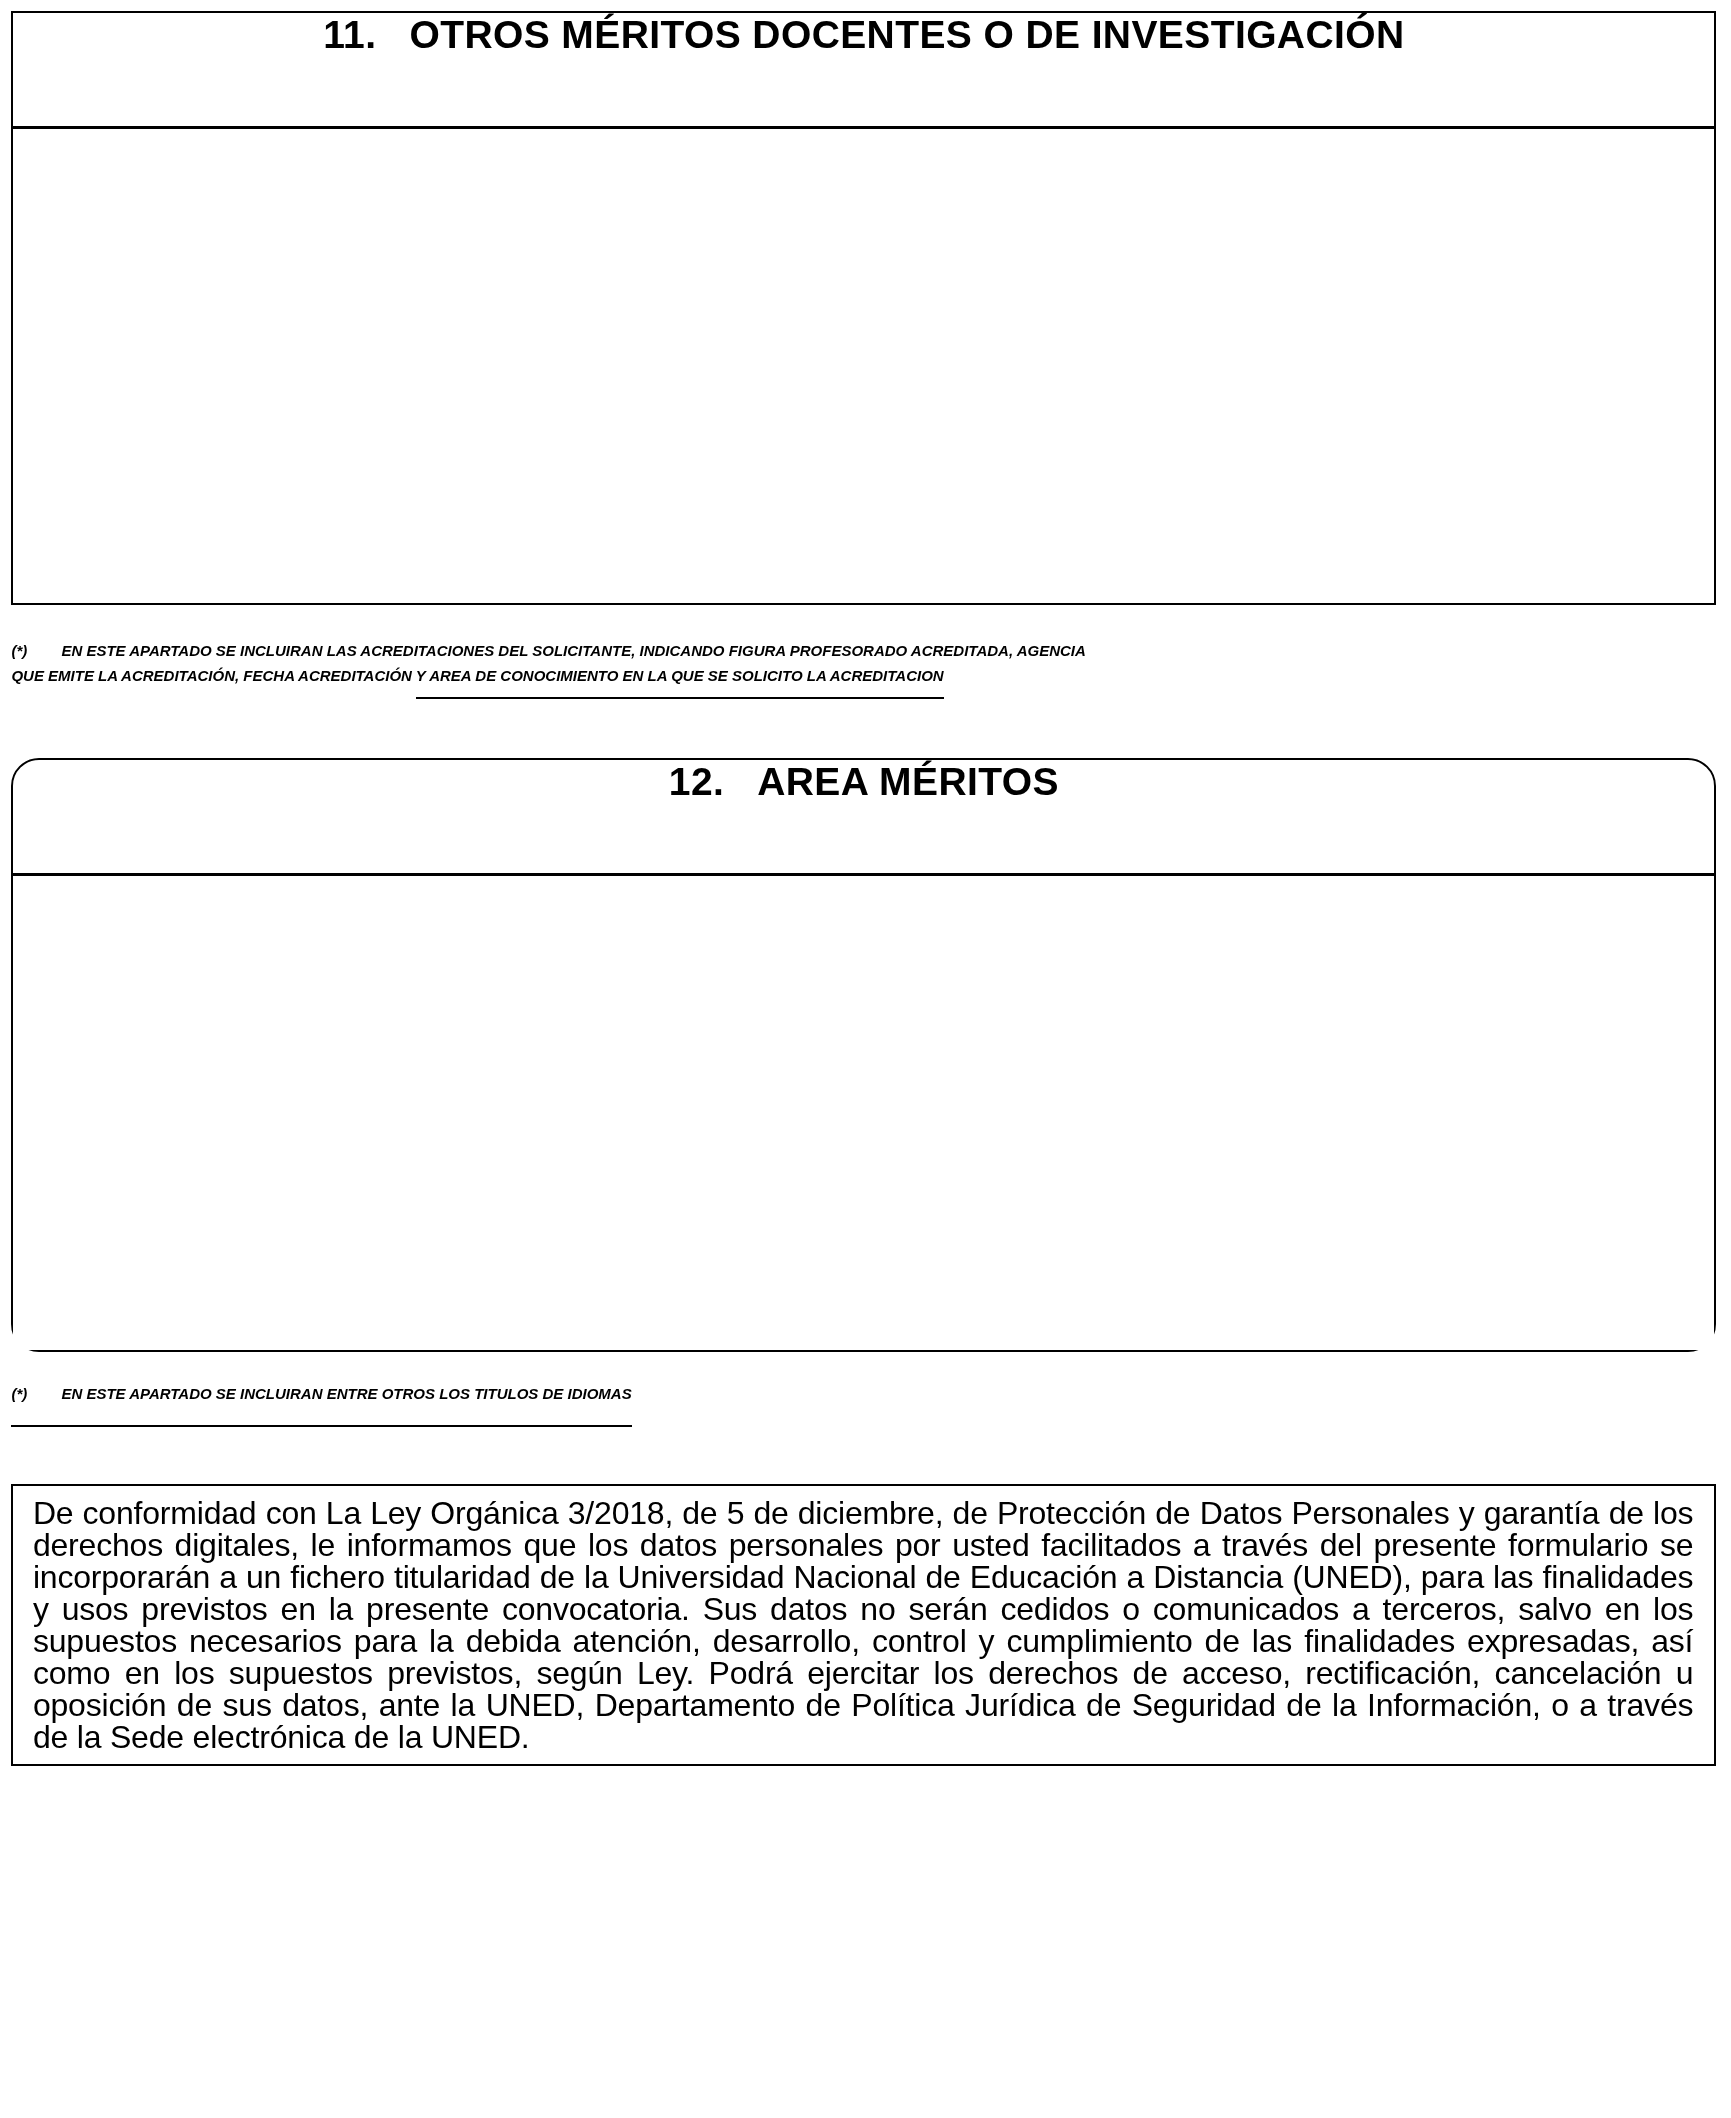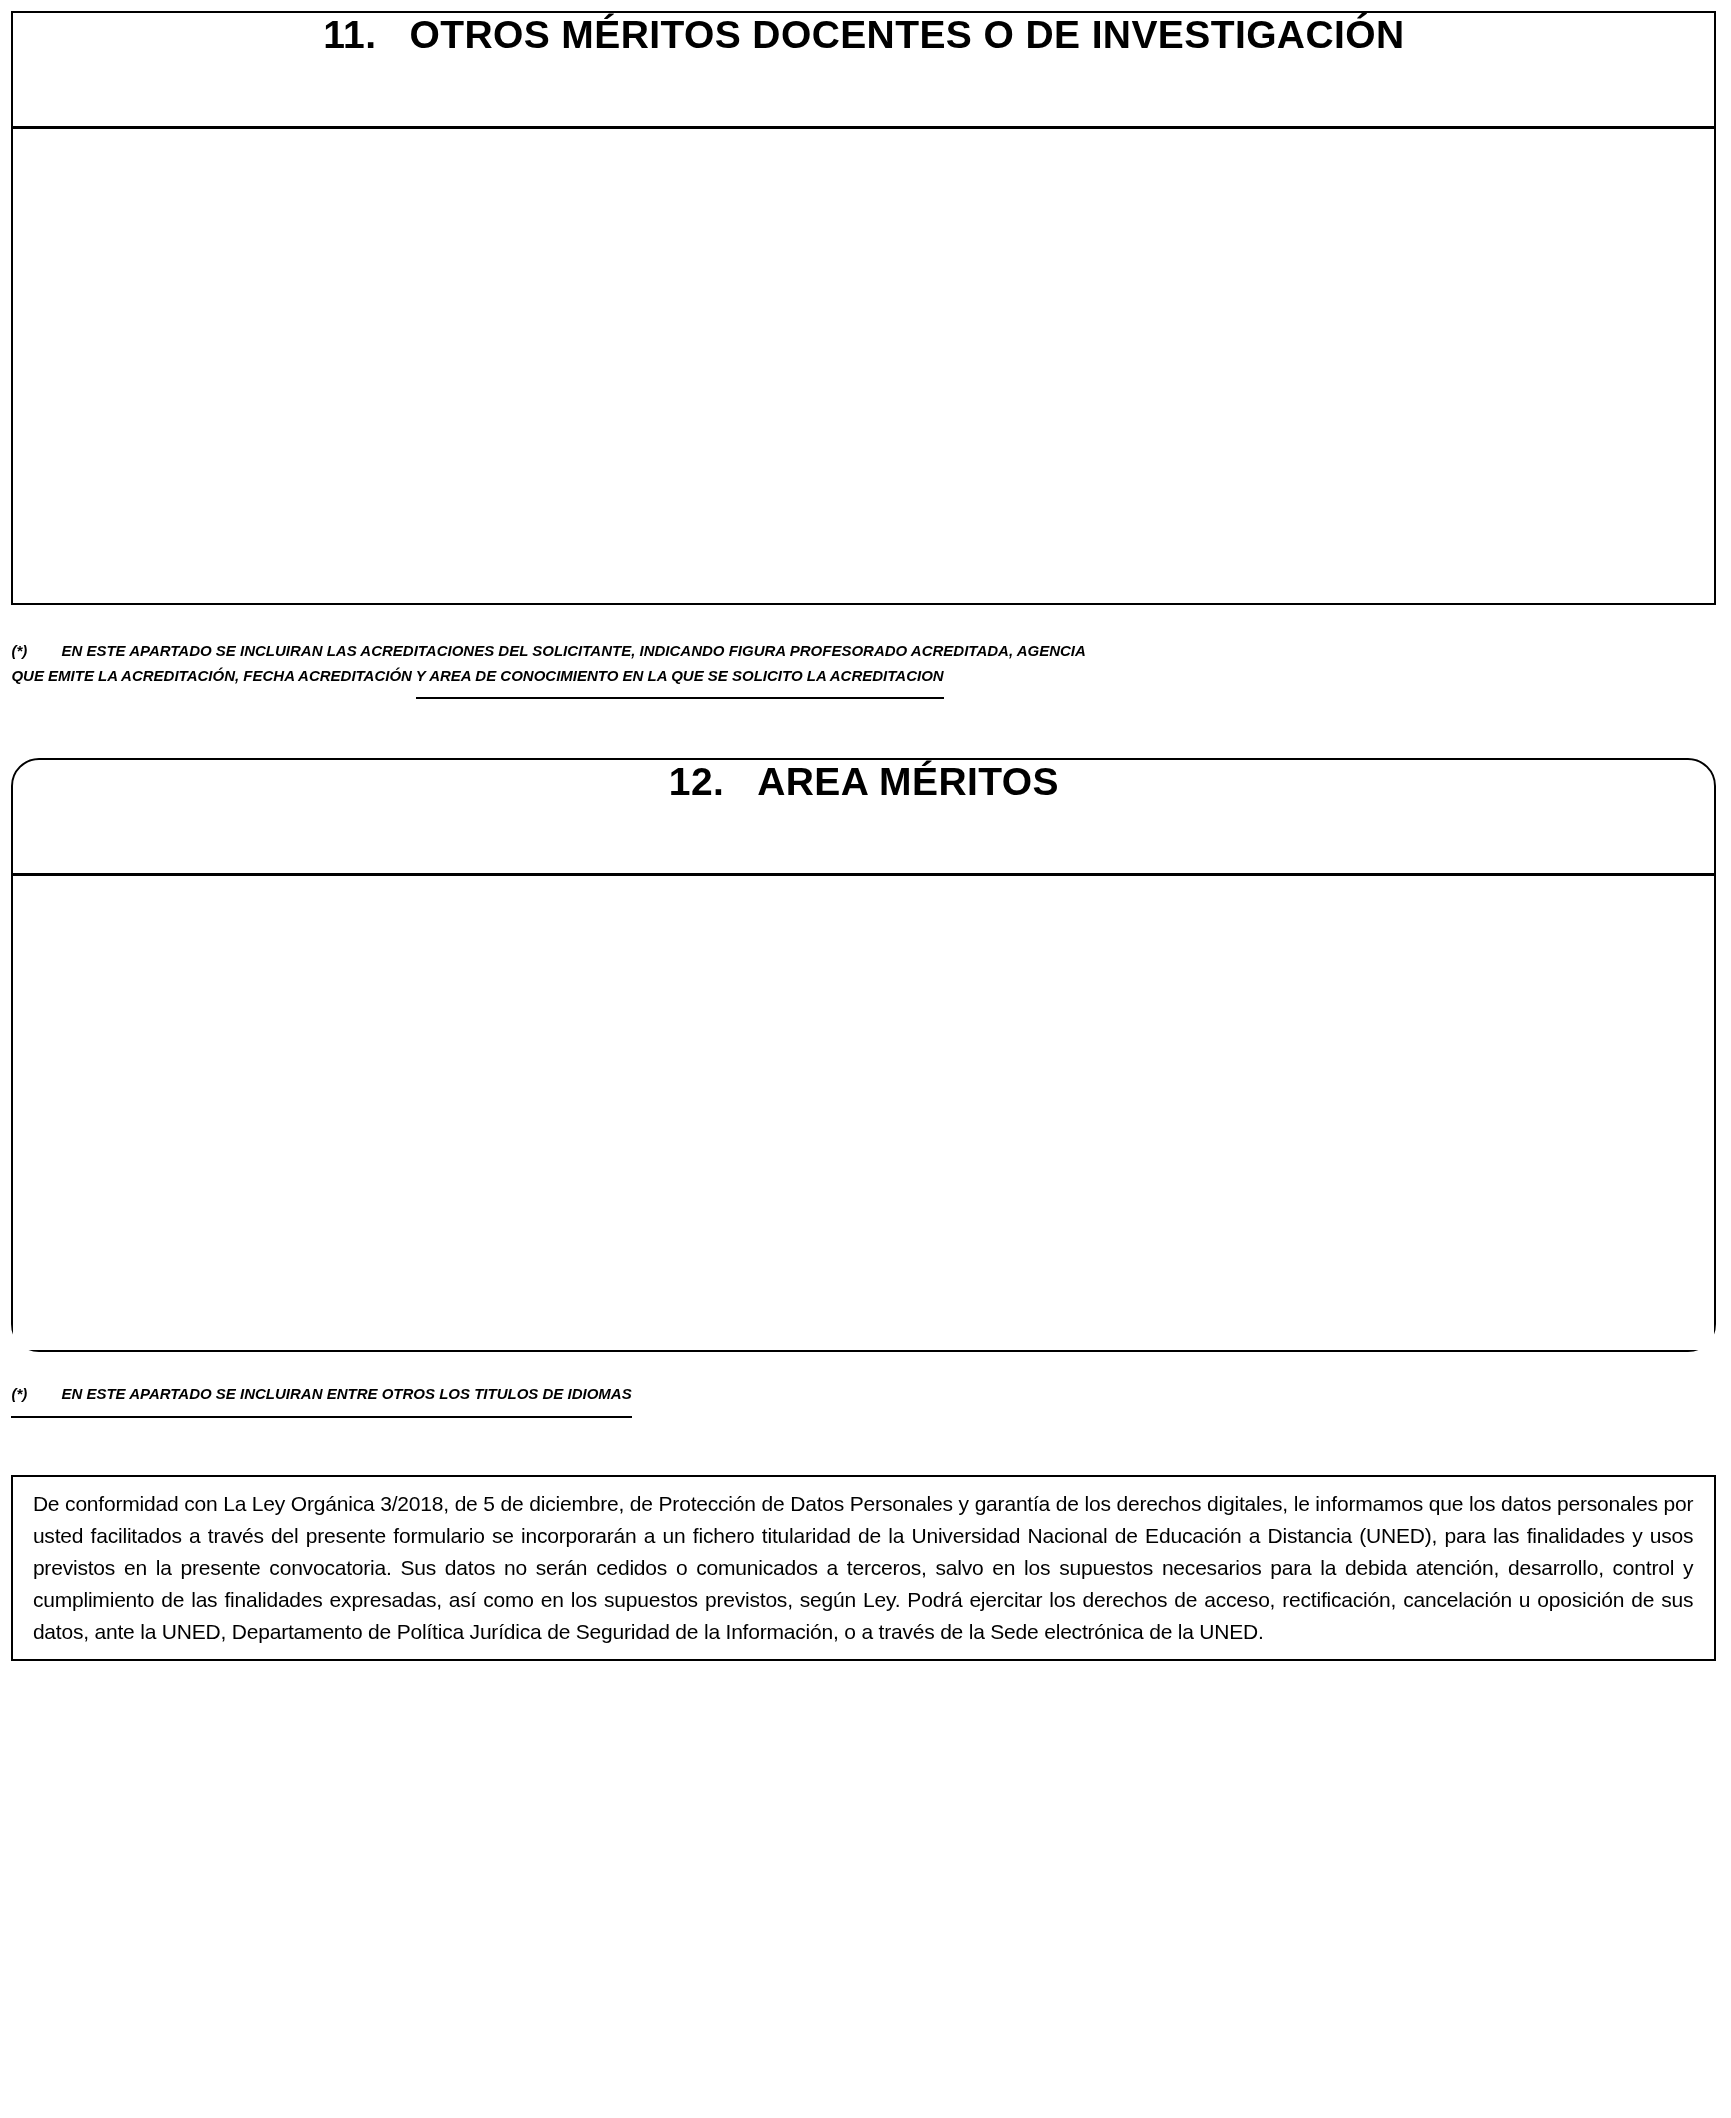--- a/index.html
+++ b/index.html
@@ -56,34 +56,34 @@
     display: inline-block;
     min-width: 50px;
   }
   .underlined {
     border-bottom: 2.4px solid #000000;
     padding-bottom: 13px;
   }
   .underline-group {
     display: inline-block;
     border-bottom: 2.4px solid #000000;
-    padding-bottom: 10px;
+    padding-bottom: 19px;
   }
 
   .sec-box-12 { margin-top: 70px; border-radius: 28px; }
 
   
   .legal-box {
     margin: 57px 14.7px 0 11.4px;
     border: 2.4px solid #000000;
     padding: 10.6px 21px 11.4px 19.5px;
   }
   .legal-text {
     margin: 0;
-    font-size: 21px;
+    font-size: 32px;
     line-height: 32px;
     text-align: justify;
     letter-spacing: -0.2px;
   }
 </style>
 </head>
 <body>
 
 <div class="page">
 

